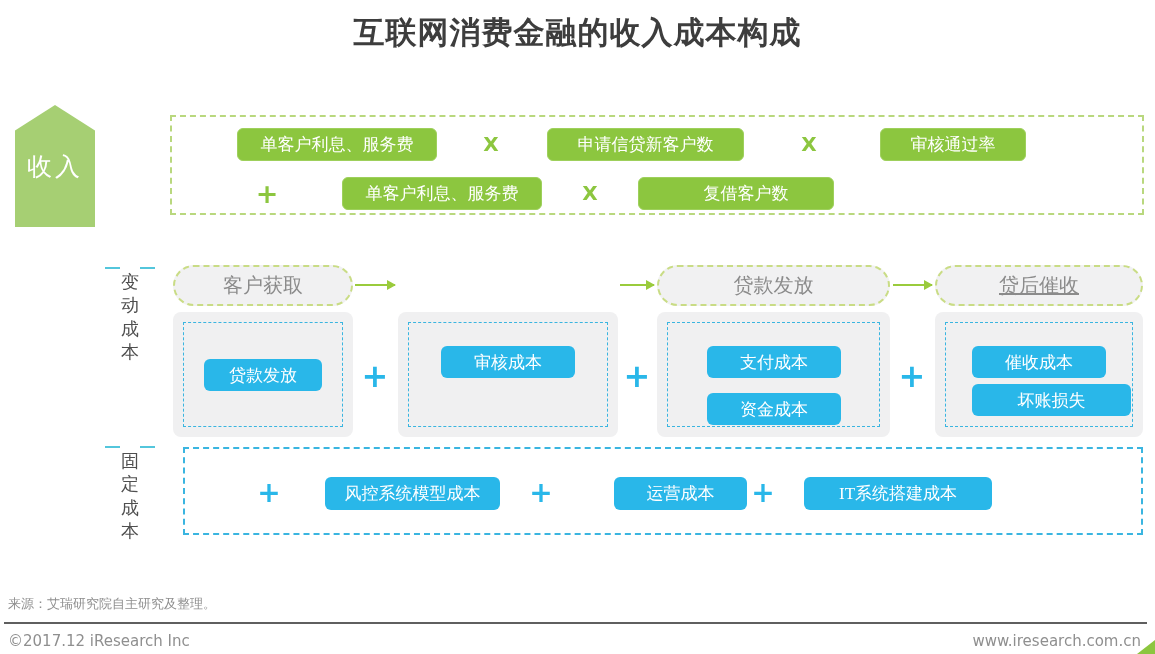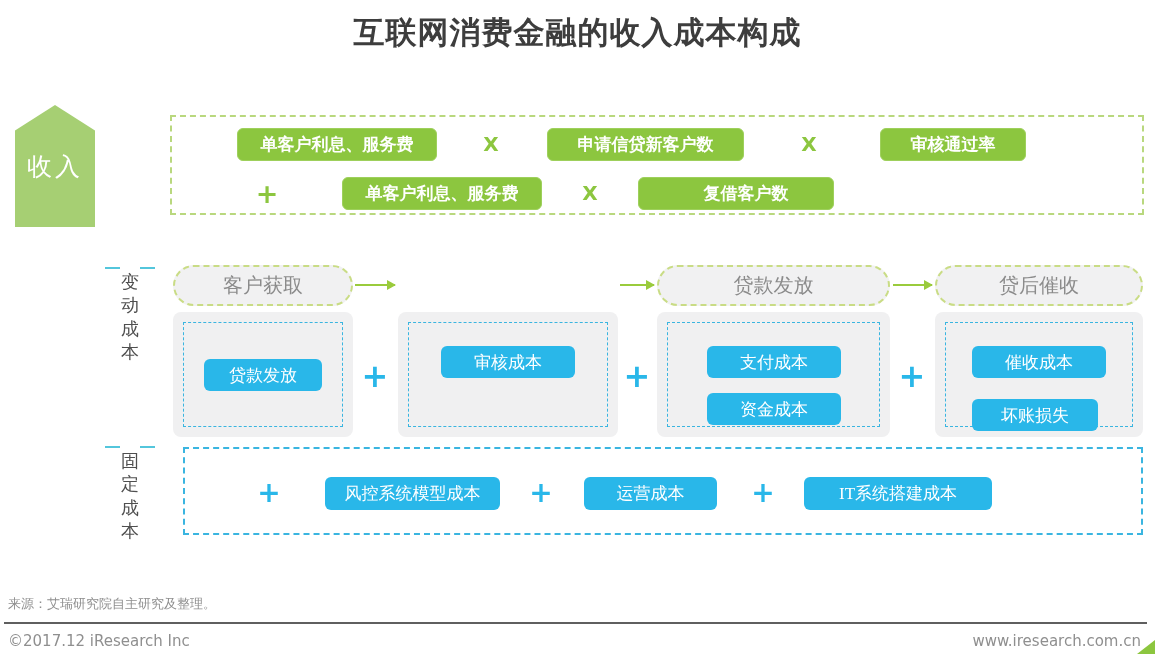--- a/index.html
+++ b/index.html
@@ -18,21 +18,21 @@
               background:#6fd8f3;
               clip-path:polygon(0 0, 100% 0, 100% 93%, 50% 100%, 0 93%);
               display:flex; align-items:center; justify-content:center; }
   .arrow-label { color:#ffffff; font-size:25px; letter-spacing:3px; }
 
   
   .revenue-box { position:absolute; left:170px; top:115px; width:974px; height:100px;
                  border:2px dashed #b9d87e; background:#fff; }
   .gpill { position:absolute; height:33px; background:#8cc63f; border:1px solid #9ed05c;
            border-radius:6px; color:#fff; font-size:17px; text-align:center;
-           line-height:31px; white-space:nowrap; overflow:hidden;font-weight:bold; }
+           line-height:31px; white-space:nowrap; overflow:hidden; }
   .gop { position:absolute; width:28px; text-align:center; color:#8cc63f; font-weight:bold; }
   .gx { font-size:20px; line-height:33px; }
   .gplus { font-size:27px; line-height:33px; }
 
   
   .bracket { position:absolute; left:105px; width:50px; display:flex;
              flex-direction:row; align-items:flex-start; }
   .bracket .cap { width:100%; height:2px; background:#53c6dc; }
   .bracket .stem { width:2px; flex:1 1 auto; background:#53c6dc; }
   .bracket .blabel { width:42px; text-align:center; font-size:18px; color:#4f4f4f;
@@ -107,21 +107,21 @@
   <div class="bracket" style="top:446px; height:88px;">
     <div class="cap"></div>
     <div class="stem"></div>
     <div class="blabel">固定成本</div>
     <div class="stem"></div>
     <div class="cap"></div>
   </div>
 
   <div class="hpill" style="left:173px; width:180px;">客户获取</div>
   <div class="hpill" style="left:657px; width:233px;">贷款发放</div>
-  <div class="hpill" style="left:935px; width:208px;">贷后催收</div>
+  <div class="hpill" style="left:935px; width:208px;text-decoration:underline;">贷后催收</div>
 
   <div class="flow-arrow" style="left:355px; width:40px;"></div>
   <div class="flow-arrow" style="left:620px; width:34px;"></div>
   <div class="flow-arrow" style="left:893px; width:39px;"></div>
 
   <div class="card" style="left:173px; width:180px;">
     <div class="card-inner"></div>
     <span class="bbtn" style="left:31px; top:47px; width:118px;">贷款发放</span>
   </div>
   <div class="card" style="left:398px; width:220px;">
@@ -129,32 +129,32 @@
     <span class="bbtn" style="left:43px; top:34px; width:134px;">审核成本</span>
   </div>
   <div class="card" style="left:657px; width:233px;">
     <div class="card-inner"></div>
     <span class="bbtn" style="left:50px; top:34px; width:134px;">支付成本</span>
     <span class="bbtn" style="left:50px; top:81px; width:134px;">资金成本</span>
   </div>
   <div class="card" style="left:935px; width:208px;">
     <div class="card-inner"></div>
     <span class="bbtn" style="left:37px; top:34px; width:134px;">催收成本</span>
-    <span class="bbtn" style="left:37px; top:87px; width:126px;">坏账损失</span>
+    <span class="bbtn" style="left:37px; top:72px; width:159px;">坏账损失</span>
   </div>
 
   <span class="bplus" style="left:359px; top:360px;">+</span>
   <span class="bplus" style="left:621px; top:360px;">+</span>
   <span class="bplus" style="left:896px; top:360px;">+</span>
 
   <div class="fixed-box">
     <span class="bplus" style="left:68px; top:28px;">+</span>
     <span class="bbtn" style="left:140px; top:28px; width:175px;">风控系统模型成本</span>
     <span class="bplus" style="left:340px; top:28px;">+</span>
-    <span class="bbtn" style="left:399px; top:28px; width:133px;">运营成本</span>
+    <span class="bbtn" style="left:429px; top:28px; width:133px;">运营成本</span>
     <span class="bplus" style="left:562px; top:28px;">+</span>
     <span class="bbtn" style="left:619px; top:28px; width:188px;font-family:Liberation Serif, serif;">IT系统搭建成本</span>
   </div>
 
   <div class="source">来源：艾瑞研究院自主研究及整理。</div>
   <div class="divider"></div>
   <div class="copyright">©2017.12 iResearch Inc</div>
   <div class="website">www.iresearch.com.cn</div>
   <div class="corner-tri"></div>
 

